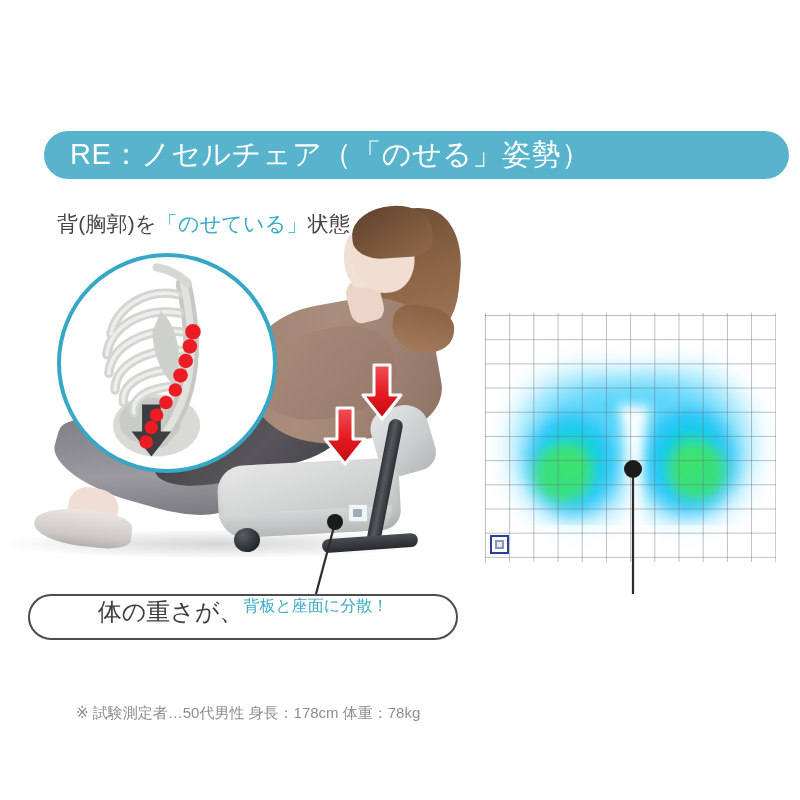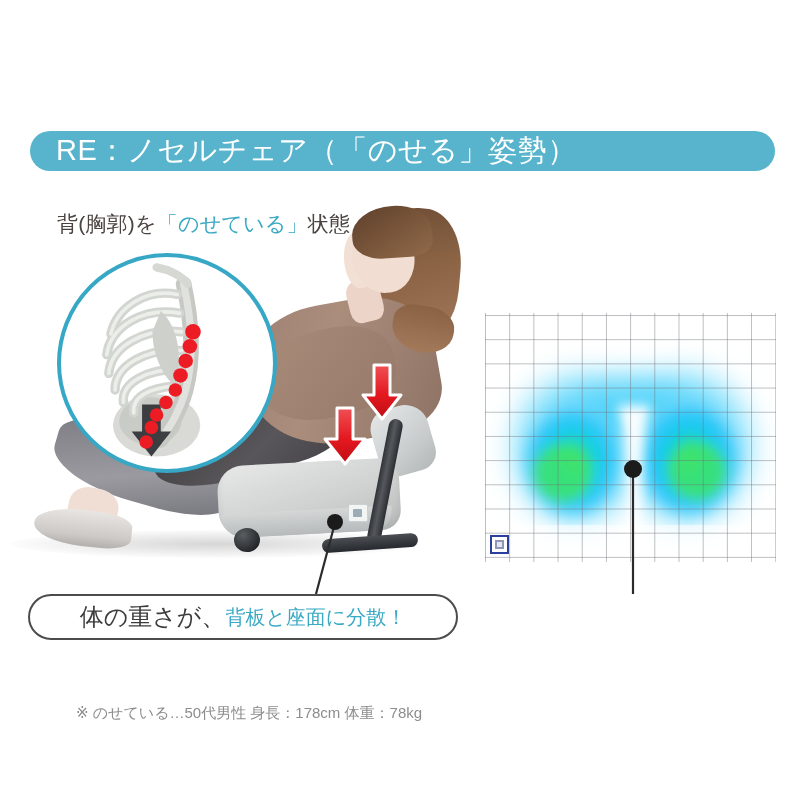--- a/index.html
+++ b/index.html
@@ -14,24 +14,24 @@
     position: relative;
     width: 800px;
     height: 800px;
     background: #ffffff;
     overflow: hidden;
   }
 
   
   .title-banner {
     position: absolute;
-    left: 30px;
+    left: 44px;
     top: 131px;
     width: 745px;
-    height: 40px;
+    height: 48px;
     background: #57b4cc;
     border-radius: 26px;
     display: flex;
     align-items: center;
     box-sizing: border-box;
     padding-left: 26px;
   }
   .title-banner .title-text {
     color: #ffffff;
     font-size: 29px;
@@ -302,29 +302,29 @@
   }
 
   
   .callout {
     position: absolute;
     height: 46px;
     border: 2px solid #4c4c4c;
     border-radius: 24px;
     background: #ffffff;
     display: flex;
-    align-items: center;
+    align-items: flex-start;
     justify-content: center;
     box-sizing: border-box;
     white-space: nowrap;
   }
   .callout-left { left: 28px; top: 594px; width: 430px; }
   .callout-right { left: 490px; top: 594px; width: 286px; }
   .callout .c-dark { color: #3c3c3c; font-size: 24px; }
-  .callout .c-teal { color: #3aa9c4; font-size: 20px; }
+  .callout .c-teal { color: #3aa9c4; font-size: 16px; }
 
   
   .footnotes {
     position: absolute;
     left: 76px;
     top: 700px;
     color: #8d8d8d;
     font-size: 15px;
     line-height: 1.75;
     white-space: nowrap;
@@ -490,16 +490,16 @@
     <circle cx="633" cy="469" r="9" fill="#1b1b1b"></circle>
   </svg>
 
   <div class="callout callout-left">
     <span class="c-dark">体の重さが、</span>
       <span class="c-teal">背板と座面に分散！</span>
   </div>
 
 
   <div class="footnotes">
-    <div>※  のせている…50代男性  身長：178cm  体重：78kg</div>
+    <div>※  試験測定者…50代男性  身長：178cm  体重：78kg</div>
   </div>
 
 </div>
 
 </body></html>

